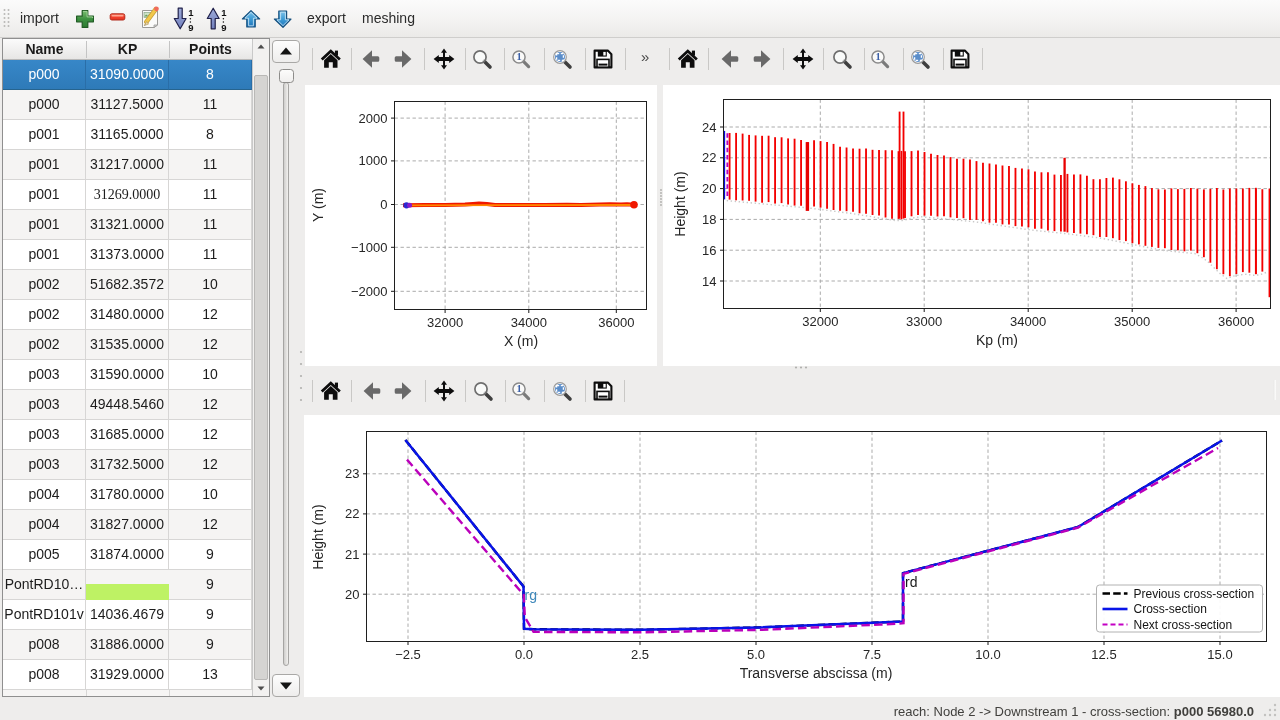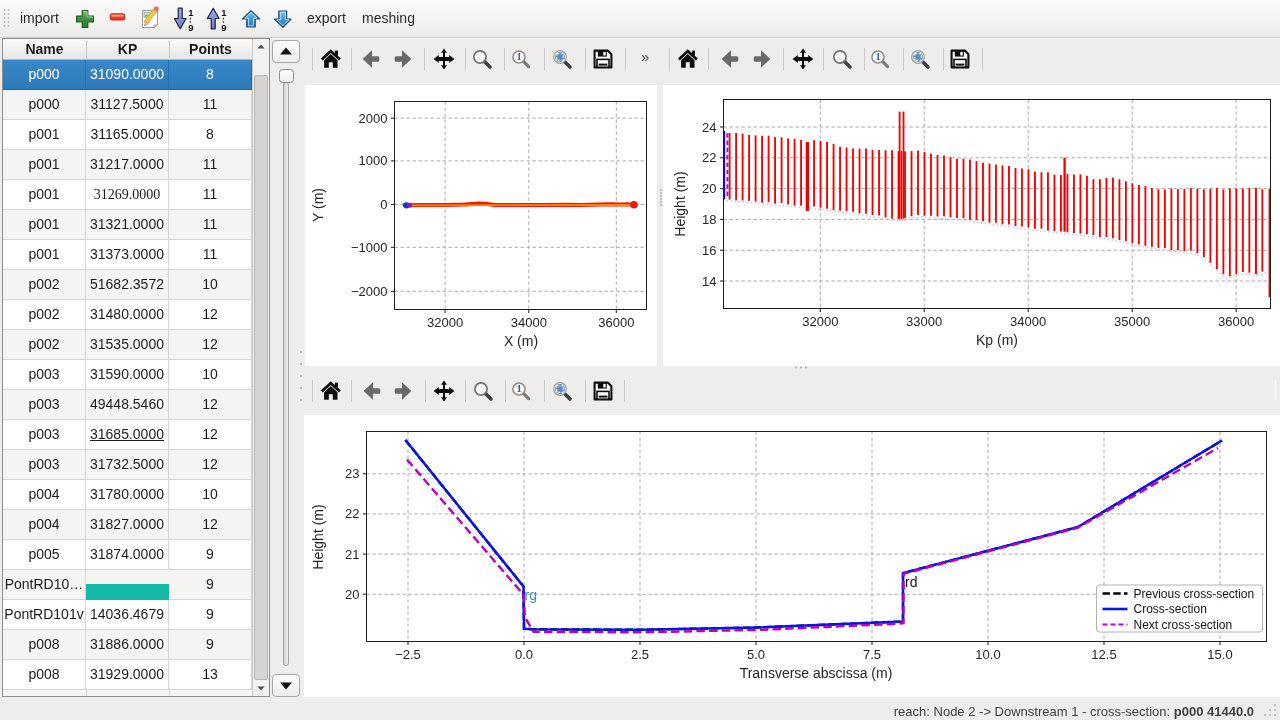--- a/index.html
+++ b/index.html
@@ -1,20 +1,20 @@
 <!DOCTYPE html>
 <html><head><meta charset="utf-8"><title>editor</title><style>
 
 *{margin:0;padding:0;box-sizing:border-box;}
 html,body{width:1280px;height:720px;overflow:hidden;}
 body{font-family:"Liberation Sans",sans-serif;background:#eeedec;position:relative;}
 .abs{position:absolute;}
 .topbar{left:0;top:0;width:1280px;height:38px;background:linear-gradient(#fbfbfb,#f3f2f1 60%,#ebeae8);border-bottom:1px solid #cfcecc;}
 .tlabel{position:absolute;top:0;height:37px;line-height:37px;font-size:14px;color:#2b2b2b;}
-.table{left:2px;top:38px;width:268px;height:659px;background:#14b8a6;border:1px solid #8f8f8f;}
+.table{left:2px;top:38px;width:268px;height:659px;background:#bef264;border:1px solid #8f8f8f;}
 .thead{position:absolute;left:0;top:0;width:249px;height:21px;background:linear-gradient(#fbfbfb,#e7e6e5);border-bottom:1px solid #b8b8b8;}
 .th{position:absolute;top:0;height:21px;line-height:21px;font-weight:bold;font-size:14px;color:#1a1a1a;text-align:center;}
 .thsep{position:absolute;top:2px;height:17px;width:1px;background:#c4c4c4;}
 .row{position:absolute;left:0;width:249px;height:14px;}
 .cell{position:absolute;top:0;height:30px;line-height:29px;font-size:14px;color:#1c1c1c;text-align:center;border-right:1px solid #d7d6d5;border-bottom:1px solid #d7d6d5;}
 .rw{background:#fff;}
 .rg{background:#f5f4f3;}
 .rsel .cell{background:linear-gradient(#3787c8,#2e7ab8);color:#fff;border-right:1px solid #2a6ea8;border-bottom:1px solid #26648f;}
 .sbar{position:absolute;right:0;top:0;width:17px;height:657px;background:#f2f1f0;border-left:1px solid #c9c9c9;}
 .sbtn{position:absolute;left:0;width:16px;height:15px;background:#f2f1f0;}
@@ -178,21 +178,21 @@
 <div class="cell rw" style="left:83px;width:83px;">31590.0000</div>
 <div class="cell rw" style="left:166px;width:83px;">10</div>
 </div>
 <div class="row rg" style="top:351px;">
 <div class="cell rg" style="left:0px;width:83px;">p003</div>
 <div class="cell rg" style="left:83px;width:83px;">49448.5460</div>
 <div class="cell rg" style="left:166px;width:83px;">12</div>
 </div>
 <div class="row rw" style="top:381px;">
 <div class="cell rw" style="left:0px;width:83px;">p003</div>
-<div class="cell rw" style="left:83px;width:83px;text-decoration:underline;">31685.0000</div>
+<div class="cell rw" style="left:83px;width:83px;">31685.0000</div>
 <div class="cell rw" style="left:166px;width:83px;">12</div>
 </div>
 <div class="row rg" style="top:411px;">
 <div class="cell rg" style="left:0px;width:83px;">p003</div>
 <div class="cell rg" style="left:83px;width:83px;">31732.5000</div>
 <div class="cell rg" style="left:166px;width:83px;">12</div>
 </div>
 <div class="row rw" style="top:441px;">
 <div class="cell rw" style="left:0px;width:83px;">p004</div>
 <div class="cell rw" style="left:83px;width:83px;">31780.0000</div>
@@ -621,20 +621,20 @@
     <circle cx="8" cy="2.5" r="1.1" fill="#b2b1af"></circle>
     <circle cx="13" cy="2.5" r="1.1" fill="#b2b1af"></circle>
   </svg>
 <svg class="abs" style="left:299px;top:348px" width="4" height="66">
     <circle cx="2" cy="4" r="1.1" fill="#b2b1af"></circle>
     <circle cx="2" cy="16" r="1.1" fill="#b2b1af"></circle>
     <circle cx="2" cy="28" r="1.1" fill="#b2b1af"></circle>
     <circle cx="2" cy="40" r="1.1" fill="#b2b1af"></circle>
     <circle cx="2" cy="52" r="1.1" fill="#b2b1af"></circle>
   </svg>
-<div class="statustext">reach: Node 2 -&gt; Downstream 1 - cross-section: <b>p000 41440.0</b></div>
+<div class="statustext">reach: Node 2 -&gt; Downstream 1 - cross-section: <b>p000 56980.0</b></div>
 <svg class="abs" style="left:1263px;top:703px" width="16" height="16">
     <circle cx="12" cy="2" r="1.2" fill="#c2c1bf"></circle>
     <circle cx="7" cy="7" r="1.2" fill="#c2c1bf"></circle>
     <circle cx="12" cy="7" r="1.2" fill="#c2c1bf"></circle>
     <circle cx="2" cy="12" r="1.2" fill="#c2c1bf"></circle>
     <circle cx="7" cy="12" r="1.2" fill="#c2c1bf"></circle>
     <circle cx="12" cy="12" r="1.2" fill="#c2c1bf"></circle>
   </svg>
 </body></html>

